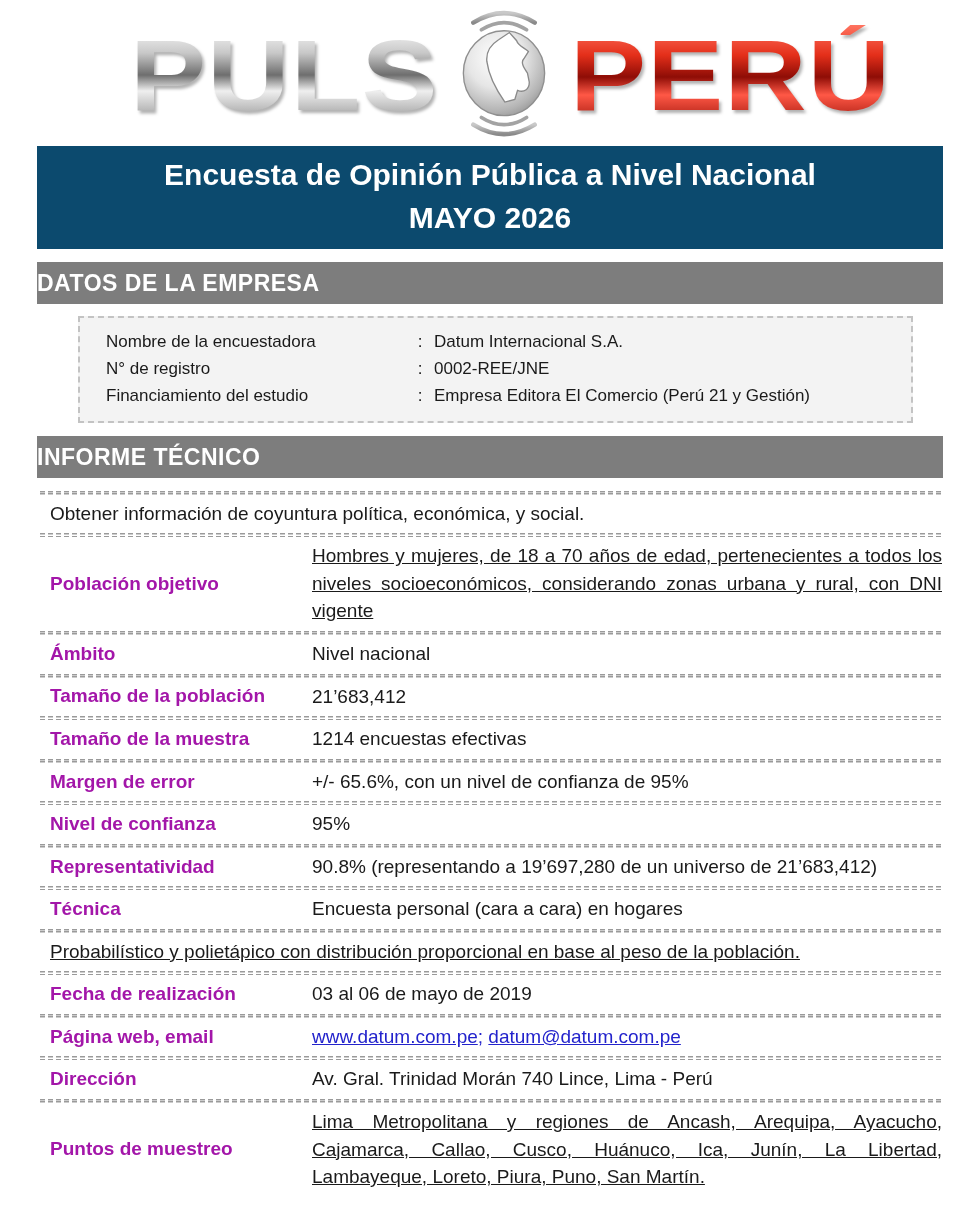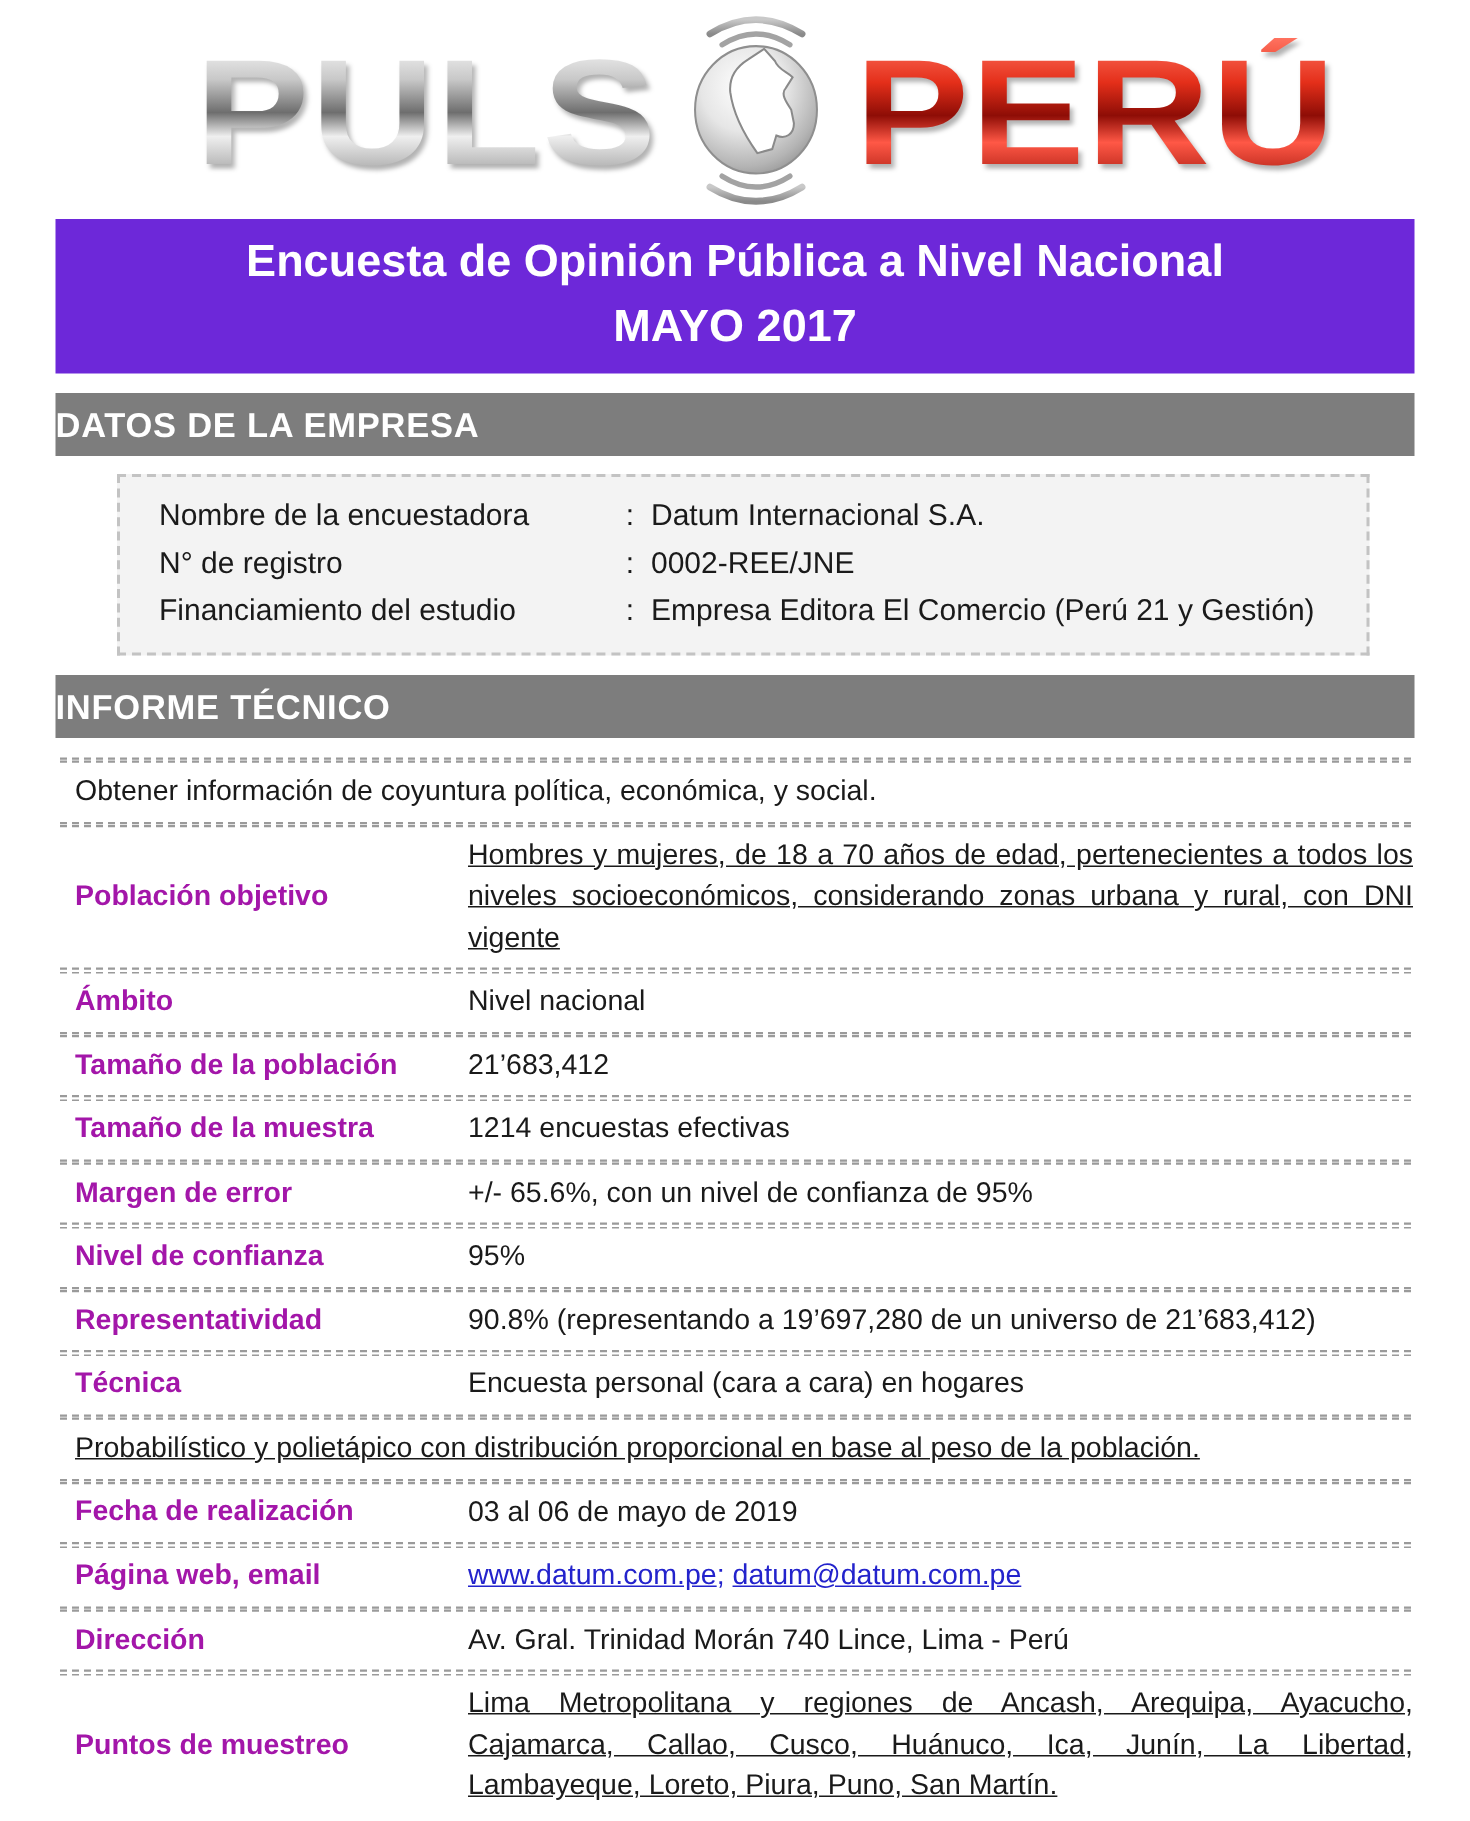--- a/index.html
+++ b/index.html
@@ -37,21 +37,21 @@
     .logo-peru {
       background: linear-gradient(180deg,#ff7360 0%,#e42f1a 30%,#8e0d06 52%,#ff5846 70%,#9d140a 100%);
       -webkit-background-clip: text; background-clip: text; color: transparent;
     }
   }
   .logo-globe { flex: 0 0 auto; display: flex; align-items: center; }
 
   
   .red-banner {
     margin: 4px 37px 0 37px;
-    background: #6d28d9;
+    background: #0c4a6e;
     color: #ffffff;
     text-align: center;
     font-weight: bold;
     font-size: 30px;
     line-height: 1.42;
     padding: 8px 10px 10px 10px;
   }
 
   
   .section-bar {
@@ -64,21 +64,21 @@
     height: 42px; line-height: 42px;
     letter-spacing: 0.5px;
   }
 
   
   .empresa-box {
     margin: 12px 67px 0 78px;
     background: #f3f3f3;
     border: 2px dashed #c3c3c3;
     padding: 11px 26px 11px 26px;
-    font-size: 20px;
+    font-size: 17px;
     line-height: 1.58;
   }
   .erow { display: flex; }
   .elabel { flex: 0 0 300px; }
   .ecolon { flex: 0 0 28px; text-align: center; }
   .evalue { flex: 1; }
 
   
   .informe { margin: 13px 38px 0 40px; font-size: 19px; }
   .sep {
@@ -130,21 +130,21 @@
         <path d="M56,36 L68,28 L76,37 C78,43 85,45 89,49 L84,57 C80,61 84,67 88,73 L90,83 C90,91 84,95 77,92 L74,102 L63,105 C53,91 45,75 43,60 C42,49 48,41 56,36 Z" fill="#ffffff" stroke="#8a8a8a" stroke-width="1.5"></path>
         <path d="M37,122 Q62,138 87,122" stroke="#a3a3a3" stroke-width="4" fill="none" stroke-linecap="round"></path>
         <path d="M28,130 Q62,151 96,130" stroke="url(#arc)" stroke-width="5" fill="none" stroke-linecap="round"></path>
       </svg>
     </span>
     <span class="logo-word logo-peru">PERÚ</span>
   </header>
 
   <div class="red-banner">
     <div>Encuesta de Opinión Pública a Nivel Nacional</div>
-    <div>MAYO 2017</div>
+    <div>MAYO 2026</div>
   </div>
 
   <div class="section-bar">DATOS DE LA EMPRESA</div>
   <div class="empresa-box" id="empresa-rows">
       <div class="erow">
         <div class="elabel">Nombre de la encuestadora</div>
         <div class="ecolon">:</div>
         <div class="evalue">Datum Internacional S.A.</div>
       </div>
       <div class="erow">

